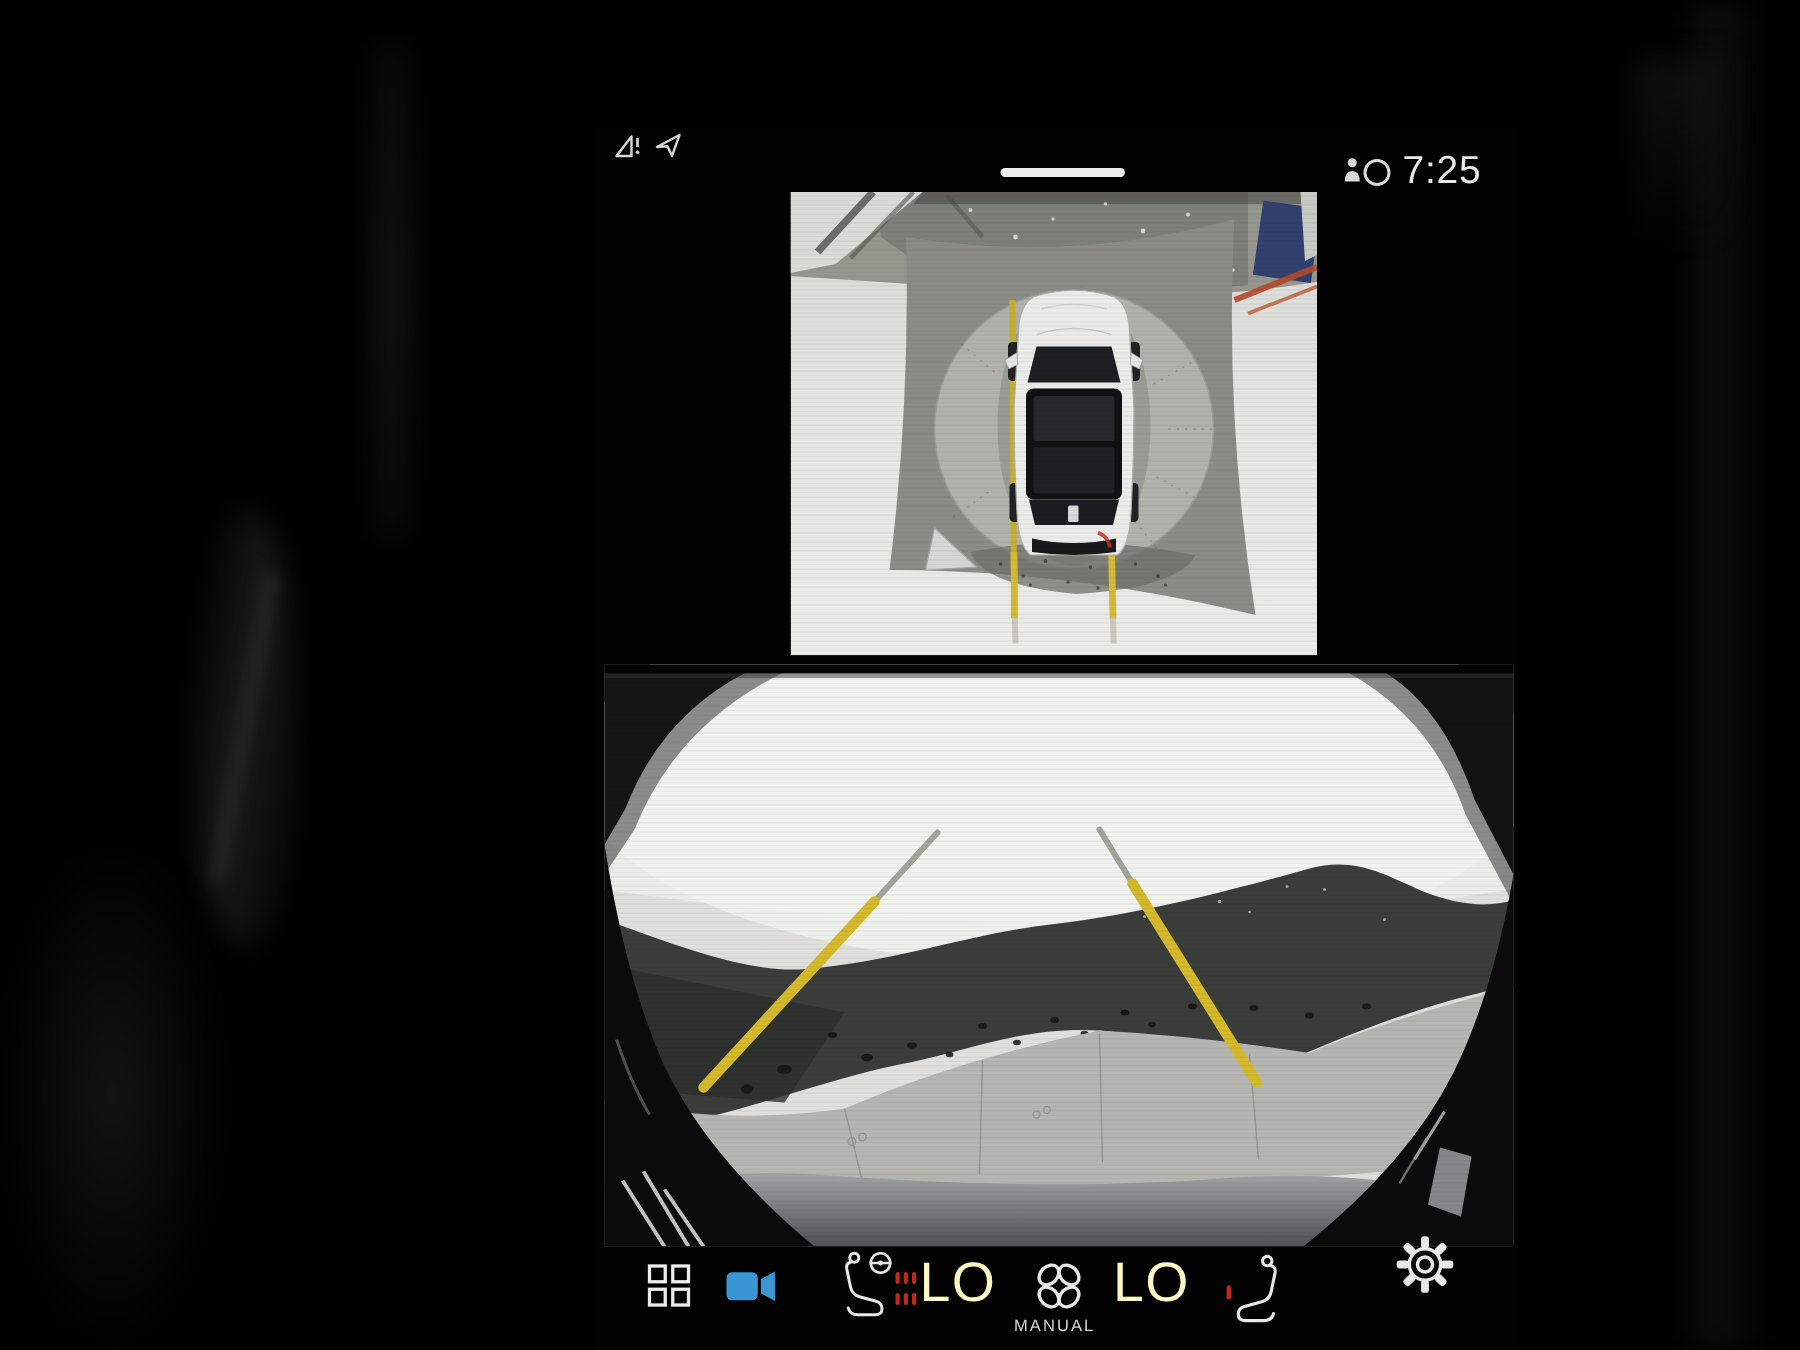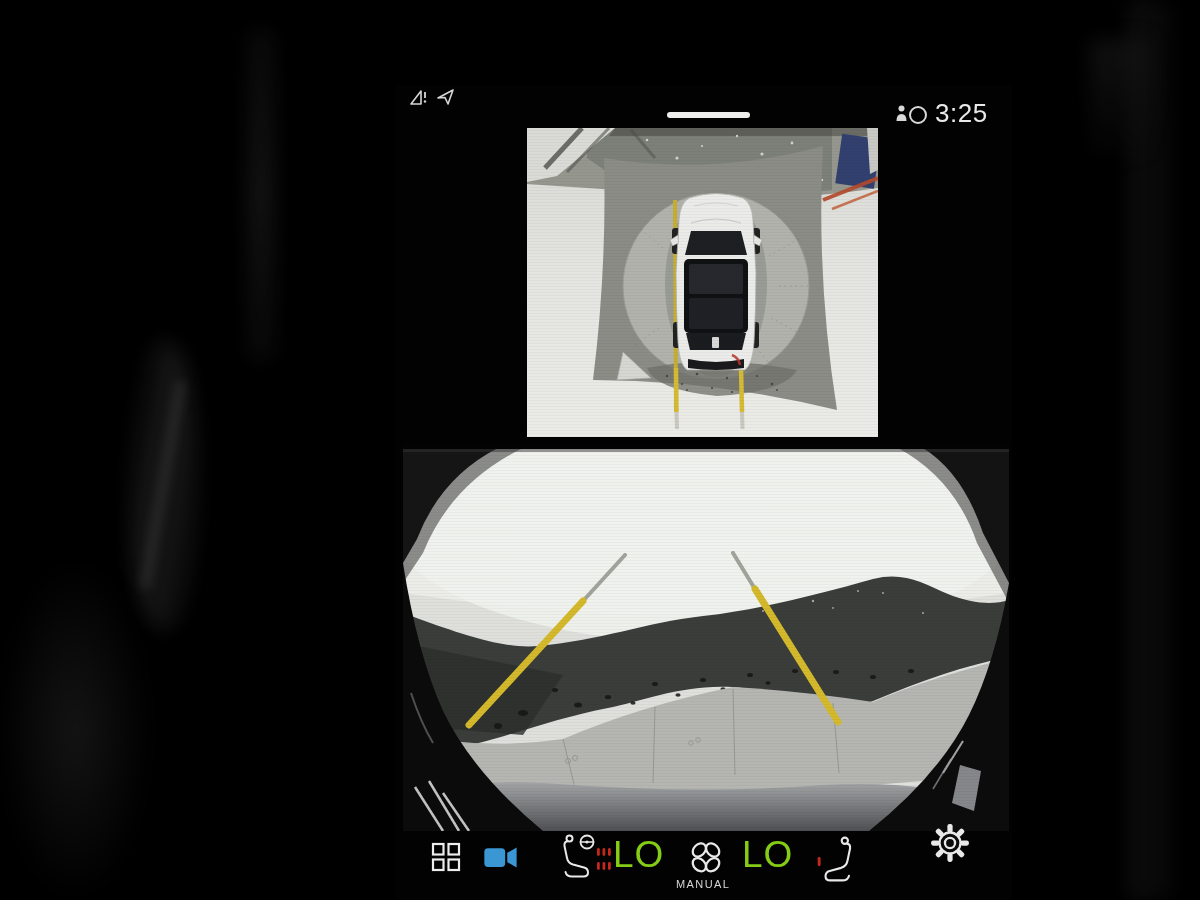--- a/index.html
+++ b/index.html
@@ -20,21 +20,21 @@
   .statusbar-icon{position:absolute;width:22px;height:20px;}
   .handle{position:absolute;left:272px;top:27px;width:83px;height:6px;border-radius:3px;background:#eeeeec;}
   .time{position:absolute;left:540px;top:13px;width:70px;color:#e9e9e9;font-size:26px;letter-spacing:.5px;}
   .panel{position:absolute;overflow:hidden;}
   .birdseye{left:132px;top:43px;width:351px;height:309px;}
   .rearcam{left:8px;top:358px;width:606px;height:388px;}
   .noise{position:absolute;inset:0;pointer-events:none;
          background:repeating-linear-gradient(0deg,rgba(0,0,0,.035) 0 1px,transparent 1px 3px);}
   
   .bar-item{position:absolute;display:flex;align-items:center;justify-content:center;}
-  .lo{color:#84cc16;font-size:37px;font-weight:400;letter-spacing:1px;line-height:1;}
+  .lo{color:#fef9c3;font-size:37px;font-weight:400;letter-spacing:1px;line-height:1;}
   .manual{position:absolute;left:281px;top:793px;width:70px;text-align:left;color:#d6d6d6;
           font-size:11px;letter-spacing:1.4px;}
   svg{display:block;}
 </style>
 </head>
 <body>
 
 <div class="amb a1"></div>
 <div class="amb a2"></div>
 <div class="amb a3"></div>
@@ -57,21 +57,21 @@
     </svg>
   </div>
   <div class="handle"></div>
   <div class="statusbar-icon" style="left:500px;top:17px;width:36px;height:24px;">
     <svg width="36" height="24" viewBox="0 0 36 24">
       <circle cx="6.5" cy="6.5" r="3" fill="#d9d9d9"></circle>
       <path d="M1.5,19 Q1.5,12 6.5,12 Q11.5,12 11.5,19 Z" fill="#d9d9d9"></path>
       <circle cx="23" cy="13" r="8" fill="none" stroke="#d9d9d9" stroke-width="2"></circle>
     </svg>
   </div>
-  <div class="time">3:25</div>
+  <div class="time">7:25</div>
 
   <div class="panel birdseye">
     <svg width="351" height="309" viewBox="0 0 351 309">
       <defs>
         <linearGradient id="floor" x1="0" y1="0" x2="0" y2="1">
           <stop offset="0" stop-color="#d7d7d3"></stop>
             <stop offset=".5" stop-color="#e5e5e1"></stop>
             <stop offset="1" stop-color="#ebebe7"></stop>
         </linearGradient>
       </defs>

